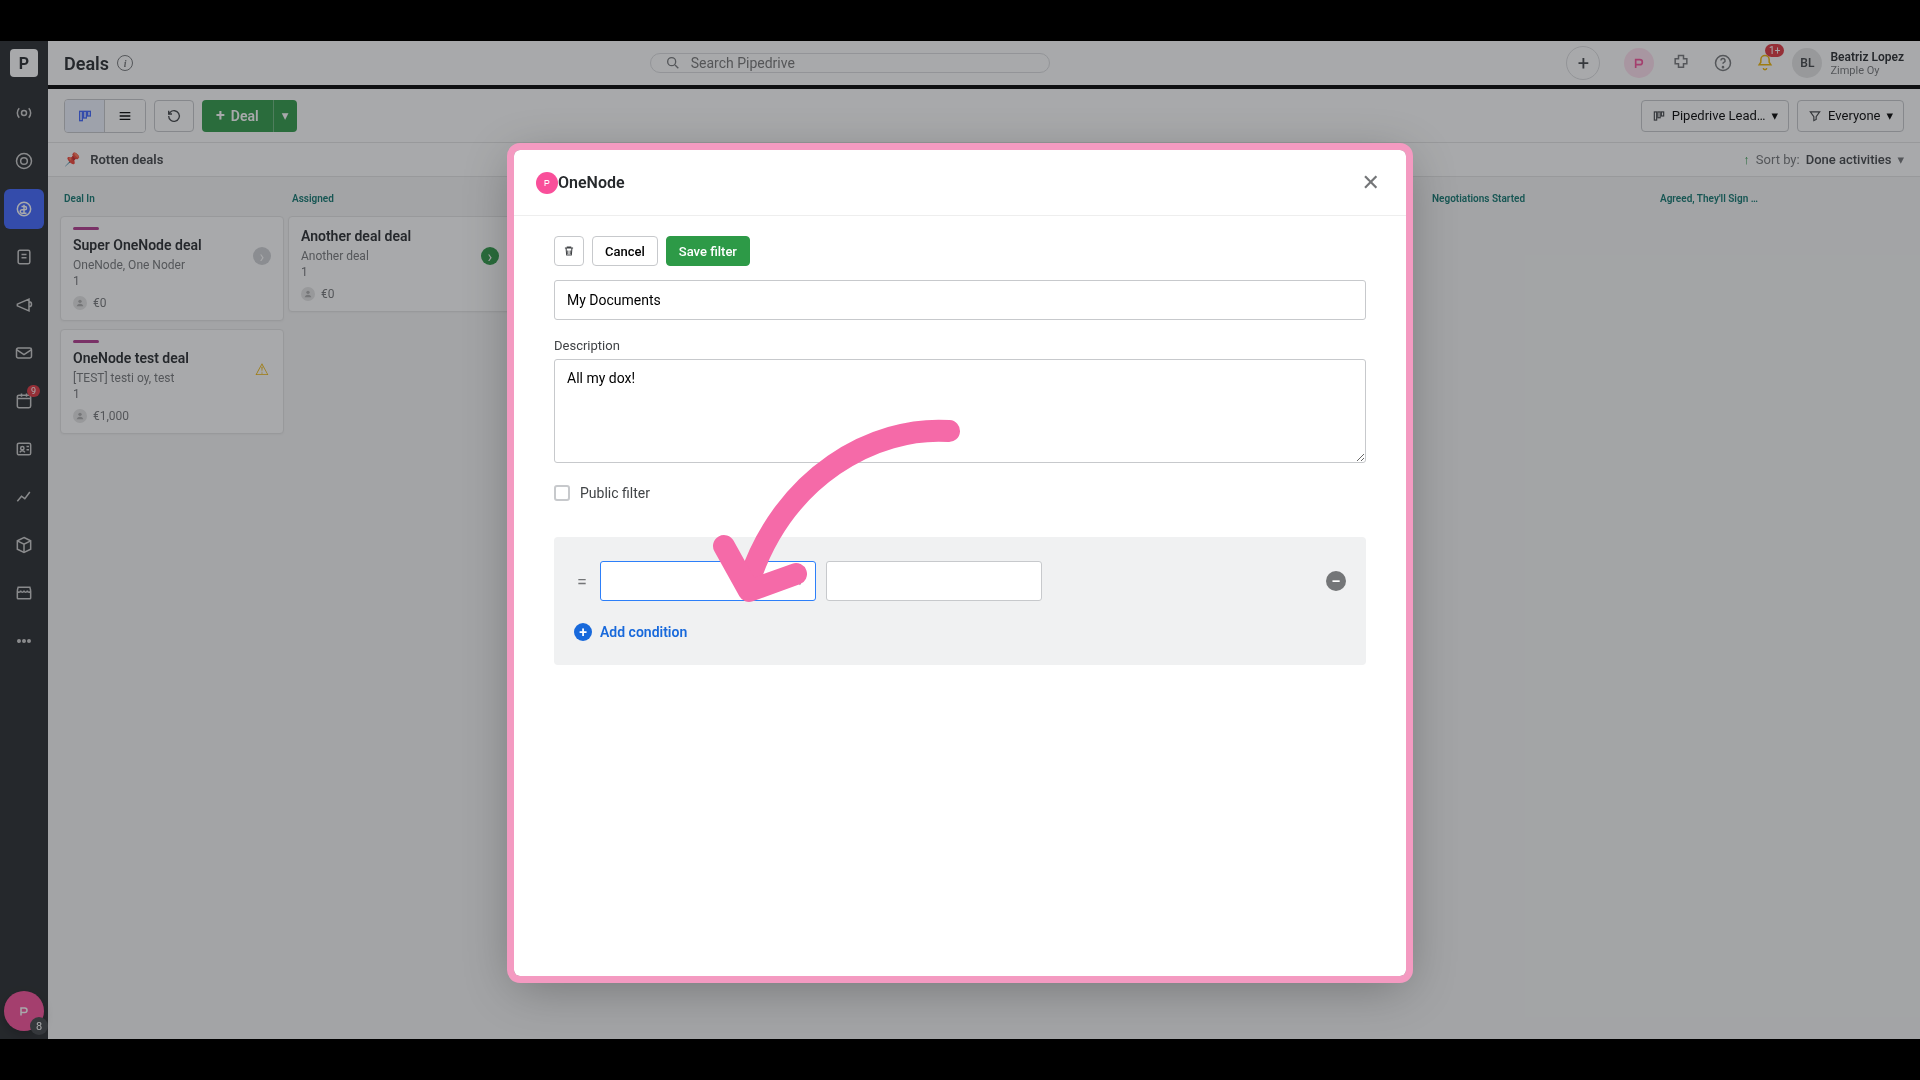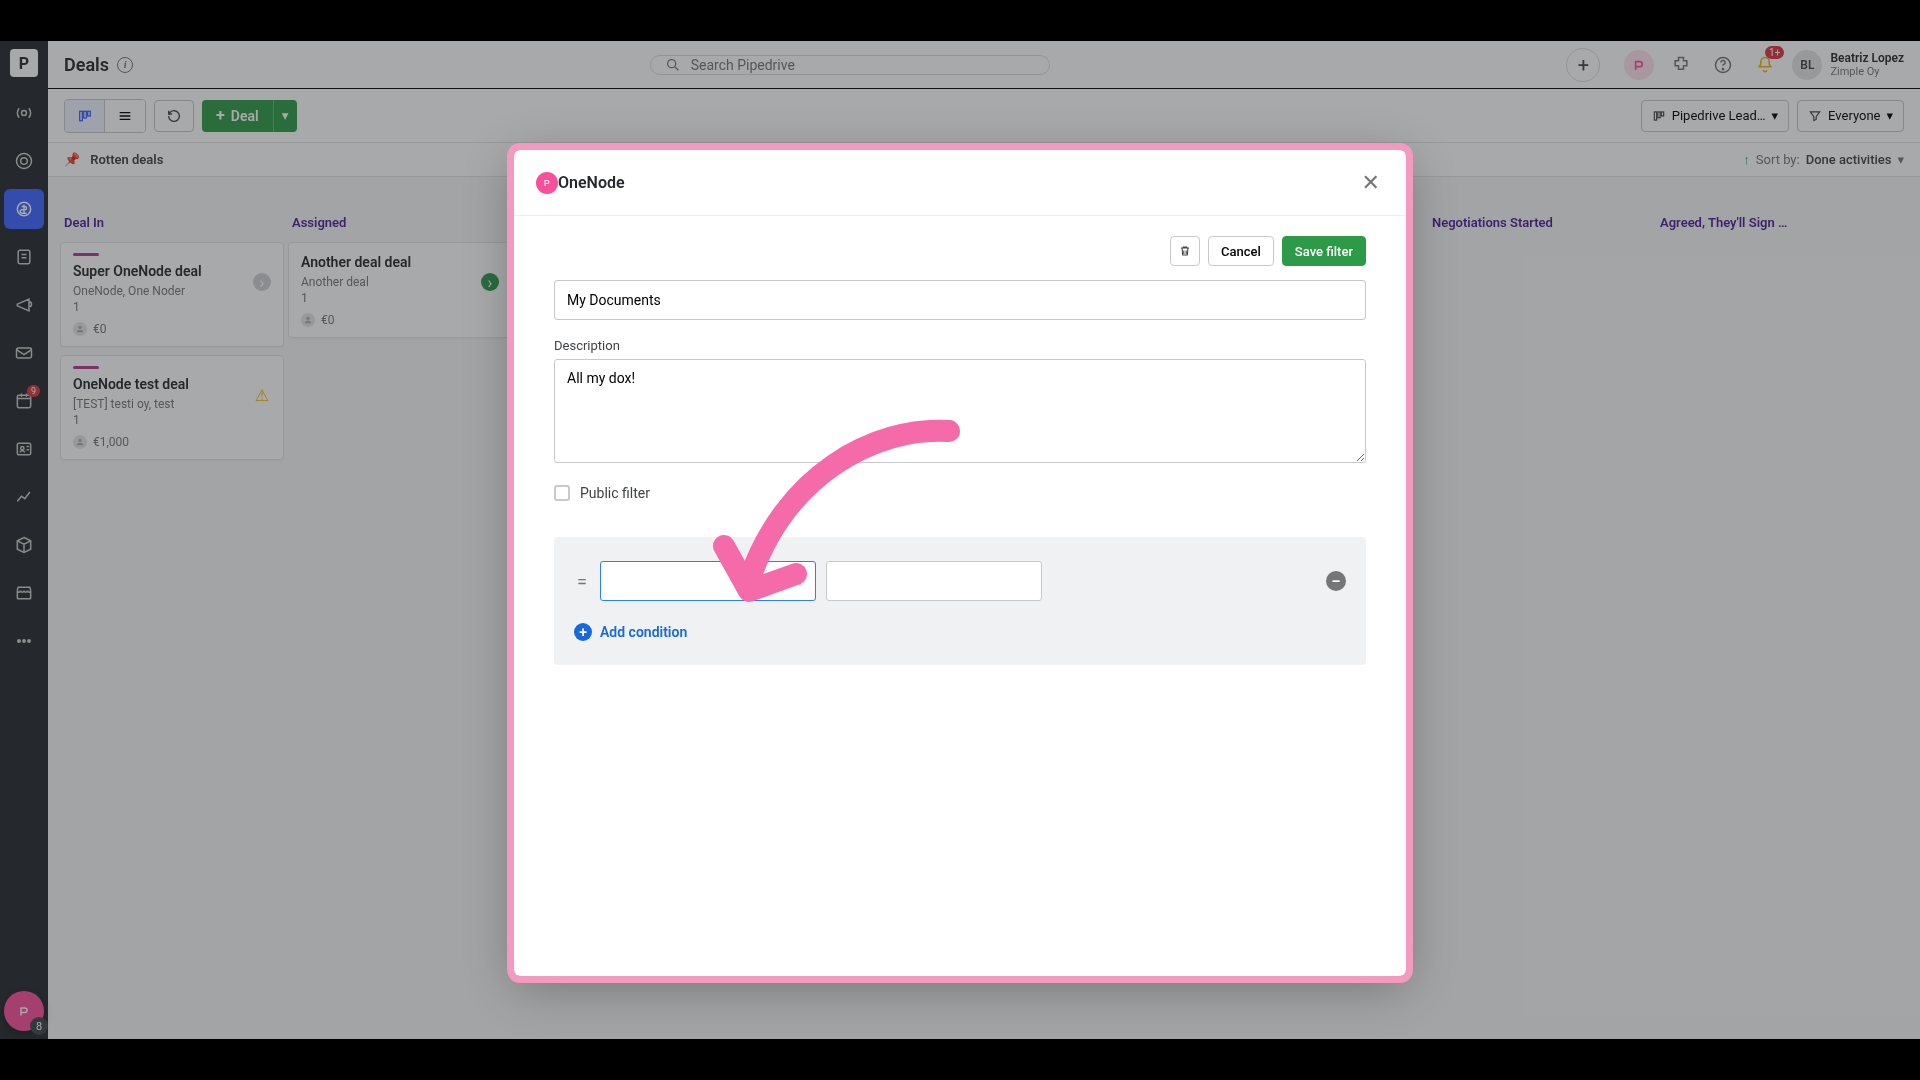--- a/index.html
+++ b/index.html
@@ -17,21 +17,21 @@
   .sidebar .nav-item { width: 40px; height: 40px; display: flex; align-items: center; justify-content: center; margin: 4px 0; border-radius: 6px; cursor: pointer; position: relative; }
   .sidebar .nav-item.active { background: #3e65ff; color: #fff; }
   .sidebar .nav-item svg { width: 20px; height: 20px; fill: none; stroke: currentColor; stroke-width: 1.8; }
   .sidebar .nav-item .mini-badge { position:absolute; top:4px; right:4px; background:#e0343e; color:#fff; font-size:9px; border-radius:8px; padding:0 4px; line-height:12px; }
   .sidebar .spacer { flex: 1; }
   .sidebar .floating-btn { width: 40px; height: 40px; border-radius: 50%; background: #f94f9a; color: #fff; display: flex; align-items: center; justify-content: center; margin-top: auto; box-shadow: 0 4px 10px rgba(0,0,0,.3); position: relative; }
   .sidebar .floating-btn .badge { position: absolute; bottom: -4px; right: -4px; background: #404346; color: #fff; font-size: 11px; border-radius: 50%; width: 18px; height: 18px; display: flex; align-items: center; justify-content: center; }
 
   
   .main { flex: 1; display: flex; flex-direction: column; }
-  .topbar { height: 48px; background: #fff; border-bottom: 1px solid #000000; display: flex; align-items: center; padding: 0 16px; gap: 12px; }
+  .topbar { height: 48px; background: #fff; border-bottom: 4px solid #000000; display: flex; align-items: center; padding: 0 16px; gap: 12px; }
   .topbar .title { font-size: 18px; font-weight: 600; color: #26292c; display:flex; align-items:center; gap:8px;}
   .topbar .info-icon { width: 16px; height: 16px; border: 1.5px solid #747678; border-radius: 50%; display: inline-flex; align-items: center; justify-content: center; font-size: 10px; color: #747678; font-family: serif; font-style: italic;}
   .topbar .search { flex: 0 0 400px; margin: 0 auto; }
   .search-box { display: flex; align-items: center; border: 1px solid #dcdddf; border-radius: 20px; height: 20px; padding: 0 14px; color: #747678; background:#fff;}
   .search-box svg { width: 16px; height: 16px; margin-right: 10px; stroke: #747678; stroke-width: 2; fill: none; }
   .search-box input { border: none; outline: none; font-size: 14px; flex: 1; background: transparent; }
   .topbar .add-btn { width: 34px; height: 34px; border-radius: 50%; border: 1px solid #dcdddf; background: #fff; display: flex; align-items: center; justify-content: center; font-size: 20px; color: #404346; cursor: pointer; }
   .topbar .right-cluster { display: flex; align-items: center; gap: 12px; margin-left: 12px;}
   .icon-btn { width: 30px; height: 30px; display: flex; align-items: center; justify-content: center; color: #747678; cursor: pointer; position: relative;}
   .icon-btn svg { width: 20px; height: 20px; stroke: currentColor; stroke-width: 1.8; fill: none; }
@@ -63,21 +63,21 @@
   .subbar { height: 34px; background: #fff; display: flex; align-items: center; padding: 0 16px; gap: 10px; font-size: 13px; color: #747678; border-bottom: 1px solid #e5e5e5;}
   .subbar .pin { color: #747678; }
   .subbar .right { margin-left:auto; display:flex; align-items:center; gap:6px; }
   .subbar .sort-label { color:#747678; }
   .subbar .sort-val { color:#404346; font-weight:500;}
   .subbar .up-arrow { color:#2d9a47; }
 
   
   .board { flex: 1; display: flex; gap: 4px; padding: 8px 12px; overflow-x: auto; background: #f7f7f7; }
   .column { width: 224px; flex-shrink: 0; }
-  .col-title { font-size: 13px; font-weight: 600; color: #4c1d95; padding: 8px 4px 12px; white-space: nowrap; overflow: hidden; text-overflow: ellipsis; margin-top: 22px;}
+  .col-title { font-size: 10px; font-weight: 600; color: #0f766e; padding: 8px 4px 12px; white-space: nowrap; overflow: hidden; text-overflow: ellipsis;}
   .card { background: #fff; border: 1px solid #e5e5e5; border-radius: 4px; padding: 10px 12px; margin-bottom: 8px; position: relative; box-shadow: 0 1px 2px rgba(0,0,0,.04); }
   .card .stripe { width: 26px; height: 3px; border-radius: 2px; margin-bottom: 6px; }
   .card .deal-title { font-size: 14px; font-weight: 600; color: #26292c; margin-bottom: 4px; line-height: 1.3; }
   .card .deal-sub { font-size: 12px; color: #747678; }
   .card .deal-num { font-size: 12px; color: #747678; margin-top: 2px;}
   .card .deal-foot { display: flex; align-items: center; gap: 6px; margin-top: 8px; font-size: 12px; color: #747678; }
   .card .status-dot { position: absolute; top: 30px; right: 12px; width: 18px; height: 18px; border-radius: 50%; display: flex; align-items: center; justify-content: center; }
   .person-ico { width:14px; height:14px; border-radius:50%; background:#e5e5e5; display:inline-flex; align-items:center; justify-content:center;}
   .person-ico svg { width:10px; height:10px; fill:#aaa; }
 
@@ -85,21 +85,21 @@
   .overlay { position: absolute; inset: 41px 0 41px 0; background: rgba(38,41,44,.4); }
 
   
   .modal-wrap { position: absolute; top: 150px; left: 50%; transform: translateX(-50%); width: 892px; background: #fff; border-radius: 6px; outline: 7px solid #f49ac1; box-shadow: 0 10px 50px rgba(0,0,0,.3); display:flex; flex-direction:column; }
   .modal-head { display: flex; align-items: center; padding: 16px 22px; border-bottom: 1px solid #eee; gap: 0; }
   .modal-head .mh-logo { width: 22px; height: 22px; border-radius: 50%; background: #f94f9a; display:flex; align-items:center; justify-content:center;}
   .modal-head .mh-logo svg { width:12px; height:12px; fill:#fff;}
   .modal-head .mh-title { font-size: 16px; font-weight: 600; color: #26292c; }
   .modal-head .close { margin-left: auto; cursor: pointer; color: #747678; font-size: 22px; padding: 4px; }
   .modal-body { padding: 20px 40px 40px; height: 760px; }
-  .actions-row { display: flex; justify-content: flex-end; gap: 8px; margin-bottom: 14px; }
+  .actions-row { display: flex; justify-content: flex-start; gap: 8px; margin-bottom: 14px; }
   .btn { height: 30px; padding: 0 12px; border-radius: 4px; font-size: 13px; font-weight: 500; cursor: pointer; border: 1px solid #c7c9cc; background: #fff; }
   .btn.icon-only { width: 30px; padding: 0; display:flex; align-items:center; justify-content:center;}
   .btn.icon-only svg { width:14px; height:14px; stroke:#404346; stroke-width:1.8; fill:none;}
   .btn.primary { background: #2d9a47; border-color: #2d9a47; color: #fff; }
   .field-label { font-size: 13px; color: #404346; margin-bottom: 6px; display:block;}
   .text-input { width: 100%; height: 40px; border: 1px solid #c7c9cc; border-radius: 3px; padding: 0 12px; font-size: 14px; margin-bottom: 18px; outline: none; }
   .textarea { width: 100%; height: 104px; border: 1px solid #c7c9cc; border-radius: 3px; padding: 10px 12px; font-size: 14px; margin-bottom: 18px; outline: none; resize: both; font-family: inherit;}
   .checkbox-row { display: flex; align-items: center; gap: 10px; margin-bottom: 36px; font-size: 14px; color: #404346;}
   .checkbox-row .cb { width: 16px; height: 16px; border: 2px solid #c7c9cc; border-radius: 3px; }
   .cond-panel { background: #f0f1f2; border-radius: 4px; padding: 24px 20px; position: relative;}

